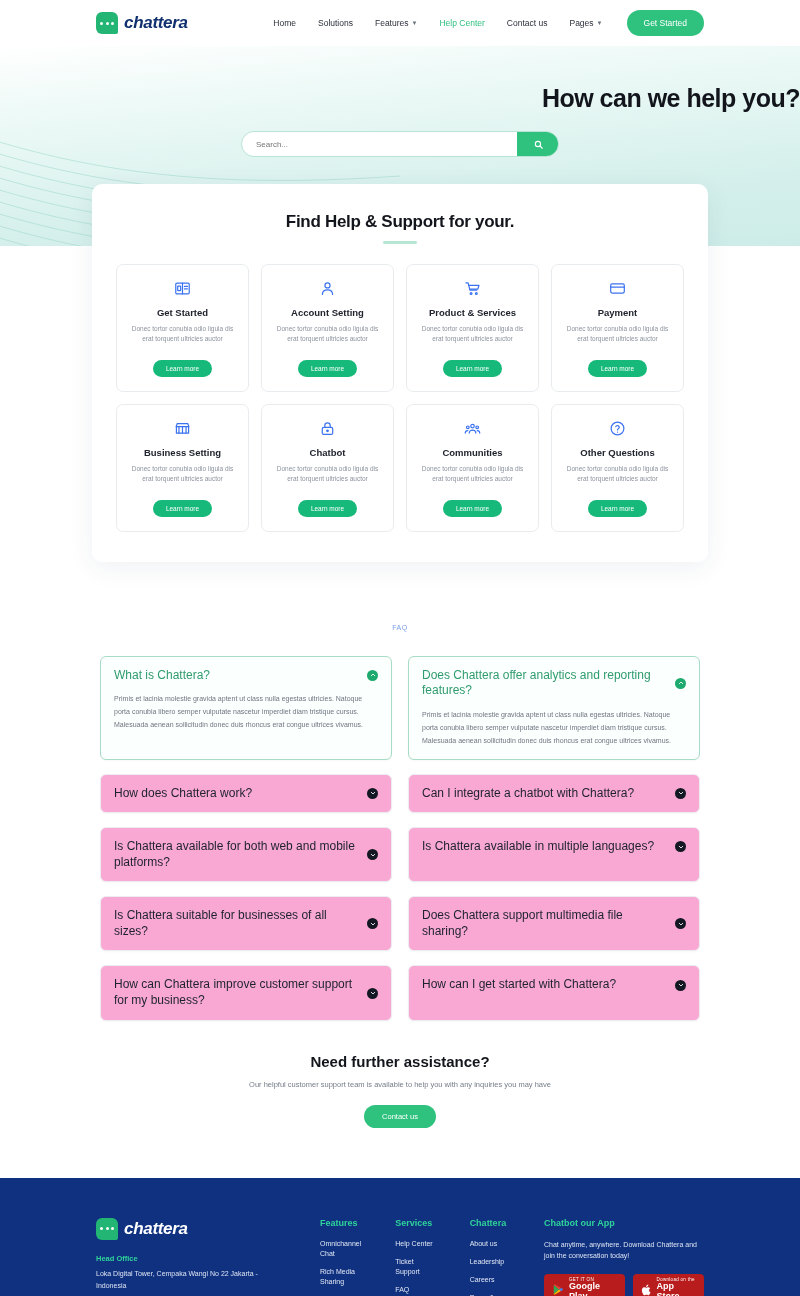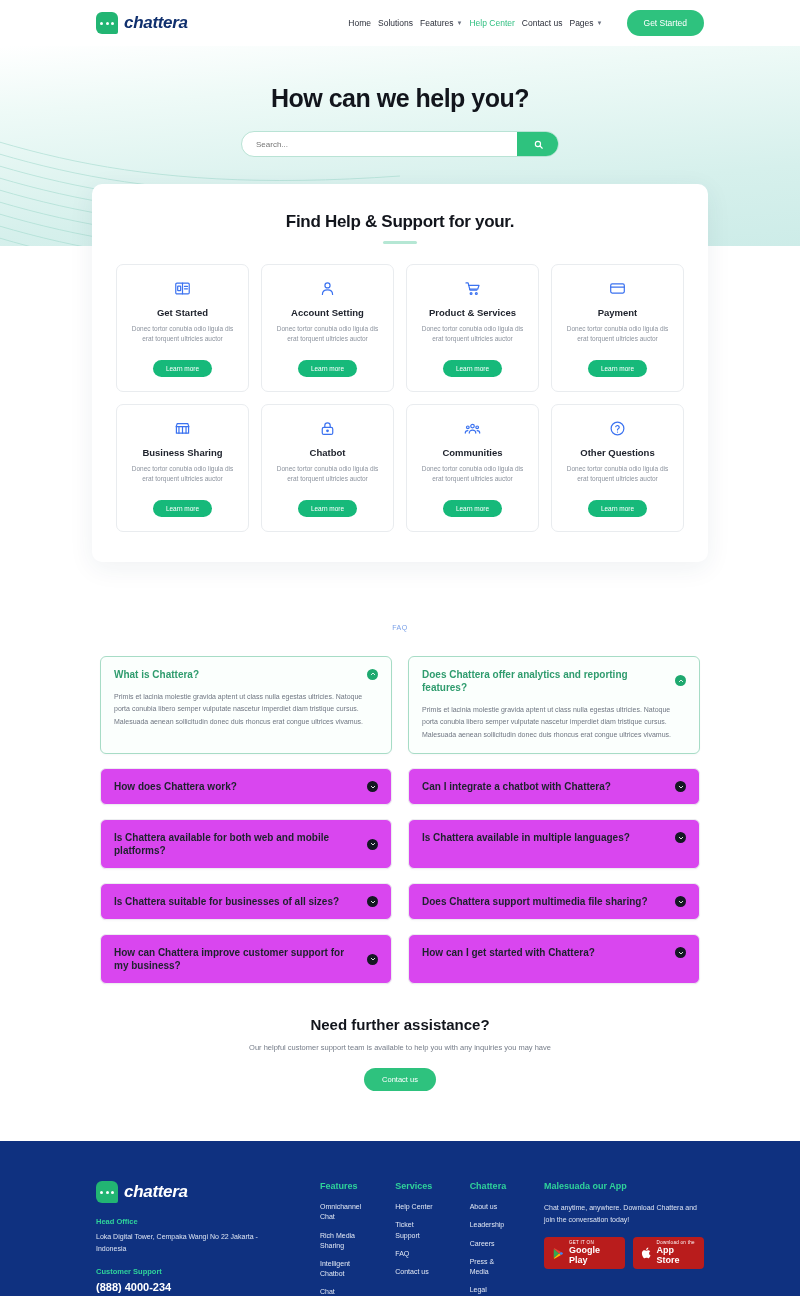--- a/index.html
+++ b/index.html
@@ -5,32 +5,32 @@
   *{box-sizing:border-box;margin:0;padding:0;}
   body{width:800px;height:1296px;font-family:"Liberation Sans",sans-serif;background:#fff;overflow:hidden;}
   .page{width:800px;position:relative;}
 
   
   .header{height:46px;background:#fff;display:flex;align-items:center;padding:0 96px;position:relative;z-index:5;}
   .logo{display:flex;align-items:center;gap:6px;}
   .logo-mark{width:22px;height:22px;background:#22b573;border-radius:6px 6px 2px 6px;position:relative;display:flex;align-items:center;justify-content:center;gap:2.5px;}
   .logo-mark i{width:3px;height:3px;background:#fff;border-radius:50%;display:block;}
   .logo-text{font-size:17px;font-weight:bold;color:#10306e;letter-spacing:-.3px;font-style:italic;}
-  .nav{display:flex;align-items:center;gap:7px;margin-left:auto;margin-right:0;}
+  .nav{display:flex;align-items:center;gap:22px;margin-left:auto;margin-right:0;}
   .nav-item{font-size:8.5px;color:#2b2f3a;display:flex;align-items:center;gap:3px;cursor:pointer;white-space:nowrap;}
   .nav-item.active{color:#2fbf80;}
   .caret{font-size:6px;color:#6b7280;}
   .btn-started{background:#2ec27e;color:#fff;font-size:8.5px;border:none;border-radius:20px;padding:8px 17px;margin-left:24px;cursor:pointer;white-space:nowrap;}
 
   
   .hero{height:200px;position:relative;overflow:hidden;
         background:linear-gradient(175deg,#ffffff 0%,#eefaf7 25%,#d6f0ec 70%,#cdece8 100%);}
   .hero-waves{position:absolute;left:-120px;top:-20px;width:520px;height:340px;opacity:.55;}
   .hero-inner{position:relative;z-index:2;text-align:center;padding-top:38px;}
-  .hero-title{font-size:25px;font-weight:bold;color:#12151c;letter-spacing:-.5px;}
+  .hero-title{font-size:25px;font-weight:bold;color:#12151c;letter-spacing:-.5px;text-align:right;}
   .search-wrap{margin:18px auto 0;width:318px;height:26px;background:#fff;border:1px solid #b9e3d5;border-radius:14px;display:flex;align-items:center;overflow:hidden;}
   .search-input{flex:1;border:none;outline:none;font-size:8px;color:#7a828e;padding:0 14px;background:transparent;font-family:inherit;}
   .search-btn{width:42px;height:26px;background:#2ec27e;border:none;display:flex;align-items:center;justify-content:center;cursor:pointer;border-radius:0 14px 14px 0;margin-right:-1px;}
 
   
   .panel-zone{position:relative;margin-top:-62px;z-index:3;}
   .panel{width:616px;margin:0 auto;background:#fff;border-radius:10px;padding:28px 24px 30px;box-shadow:0 6px 26px rgba(25,50,80,.07);}
   .panel-title{font-size:17px;font-weight:bold;color:#12151c;text-align:center;letter-spacing:-.3px;}
   .panel-rule{width:34px;height:2.5px;background:#b5e7d4;border-radius:2px;margin:9px auto 0;}
   .cards{display:grid;grid-template-columns:repeat(4,1fr);gap:12px;margin-top:20px;}
@@ -38,24 +38,24 @@
   .card-icon{color:#3b72f0;margin-bottom:9px;height:18px;display:flex;align-items:center;}
   .card-title{font-size:9.5px;font-weight:bold;color:#20242e;margin-bottom:6px;}
   .card-desc{font-size:6.5px;color:#8c939e;line-height:1.58;margin-bottom:10px;flex:1;}
   .btn-learn{background:#16b97a;color:#fff;font-size:6.5px;border:none;border-radius:12px;padding:5px 13px;cursor:pointer;}
 
   
   .faq-section{padding:62px 0 0;text-align:center;}
   .faq-eyebrow{font-size:7px;color:#7aa0e8;letter-spacing:.5px;}
   .faq-title{font-size:20px;font-weight:bold;color:#12151c;margin-top:9px;letter-spacing:-.4px;}
   .faq-grid{display:grid;grid-template-columns:1fr 1fr;gap:14px 16px;width:600px;margin:25px auto 0;text-align:left;}
-  .faq-item{border:1px solid #ecedf0;border-radius:6px;background:#d946ef;padding:11px 13px;cursor:pointer;box-shadow:0 1px 2px rgba(20,40,70,.03);}
+  .faq-item{border:1px solid #ecedf0;border-radius:6px;background:#f9a8d4;padding:11px 13px;cursor:pointer;box-shadow:0 1px 2px rgba(20,40,70,.03);}
   .faq-item.open{border-color:#a7dcc6;background:#fbfffd;}
   .faq-head{display:flex;align-items:center;justify-content:space-between;gap:8px;}
-  .faq-q{font-size:10px;font-weight:bold;color:#1d222c;line-height:1.3;}
+  .faq-q{font-size:12px;font-weight:normal;color:#1d222c;line-height:1.3;}
   .faq-item.open .faq-q{color:#2f9c6e;}
   .chev{width:11px;height:11px;border-radius:50%;background:#141823;display:flex;align-items:center;justify-content:center;flex:0 0 11px;}
   .faq-item.open .chev{background:#1ea96f;}
   .chev svg{display:block;}
   .faq-a{font-size:7px;color:#6f7682;line-height:1.85;margin-top:10px;}
 
   
   .assist{text-align:center;padding:32px 10px 50px;}
   .assist-title{font-size:15px;font-weight:bold;color:#12151c;}
   .assist-sub{font-size:7.5px;color:#767d89;line-height:1.6;margin:9px auto 0;width:330px;}
@@ -222,21 +222,21 @@
           <div class="card">
      <div class="card-icon">
               <svg width="17" height="17" viewBox="0 0 24 24" fill="none" stroke="#3b72f0" stroke-width="1.7" stroke-linecap="round" stroke-linejoin="round">
                 <path d="M3.4 9.4h17.2v9.2H3.4z"></path>
                 <path d="M3 9.4 4.6 5h14.8l1.6 4.4"></path>
                 <line x1="7" y1="9.4" x2="7" y2="18.6"></line>
                 <line x1="12" y1="9.4" x2="12" y2="18.6"></line>
                 <line x1="17" y1="9.4" x2="17" y2="18.6"></line>
               </svg>
             </div>
-     <div class="card-title">Business Sharing</div>
+     <div class="card-title">Business Setting</div>
      <div class="card-desc">Donec tortor conubia odio ligula dis erat torquent ultricies auctor</div>
      <button class="btn-learn">Learn more</button>
    </div>
           <div class="card">
      <div class="card-icon">
               <svg width="17" height="17" viewBox="0 0 24 24" fill="none" stroke="#3b72f0" stroke-width="1.7" stroke-linecap="round" stroke-linejoin="round">
                 <rect x="4.6" y="10.4" width="14.8" height="10" rx="2.2"></rect>
                 <path d="M8.2 10.4V7.8a3.8 3.8 0 0 1 7.6 0v2.6"></path>
                 <circle cx="12" cy="15.2" r="1.1" fill="#3b72f0"></circle>
               </svg>
@@ -430,21 +430,21 @@
         </div>
       <div class="f-col" id="fc2">
           <div class="f-col-title">Chattera</div>
           <div class="f-link">About us</div>
           <div class="f-link">Leadership</div>
           <div class="f-link">Careers</div>
           <div class="f-link">Press &amp; Media</div>
           <div class="f-link">Legal Notices</div>
         </div>
       <div class="f-app">
-        <div class="f-col-title">Malesuada our App</div>
+        <div class="f-col-title">Chatbot our App</div>
         <div class="f-app-desc">Chat anytime, anywhere. Download Chattera and join the conversation today!</div>
         <div class="stores" id="stores">
             <div class="store">
      <svg width="13" height="13" viewBox="0 0 24 24">
                 <path d="M3.5 2.2v19.6l11-9.8z" fill="#34a853"></path>
                 <path d="M3.5 2.2 14.5 12l3.6-3.2L5.2 1.5z" fill="#ea4335"></path>
                 <path d="M3.5 21.8 14.5 12l3.6 3.2L5.2 22.5z" fill="#fbbc04"></path>
                 <path d="M18.1 8.8 14.5 12l3.6 3.2 3.1-1.8c1.1-.7 1.1-2 0-2.7z" fill="#4285f4"></path>
               </svg>
      <span class="store-txt">

